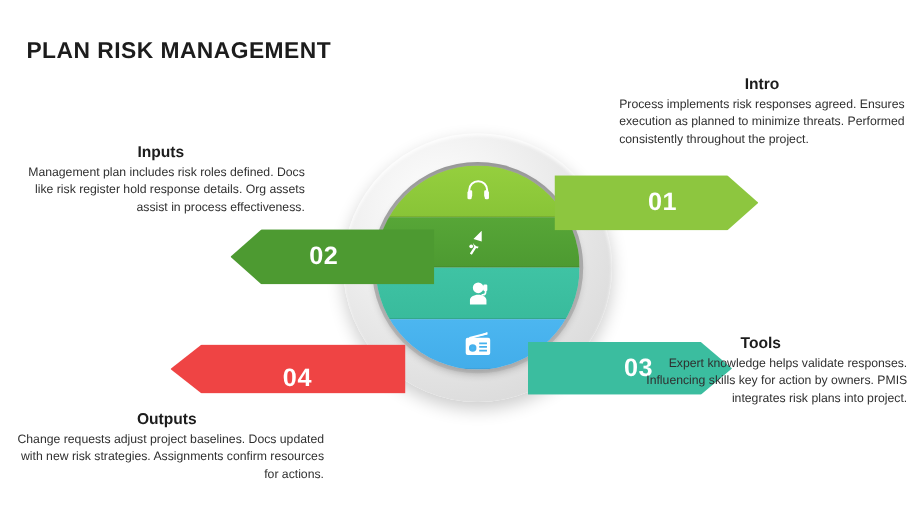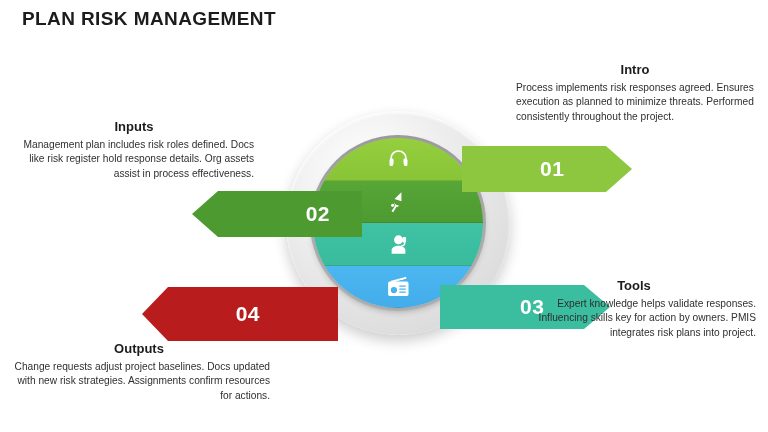--- a/index.html
+++ b/index.html
@@ -8,21 +8,21 @@
     background:#ffffff;
     font-family:"Liberation Sans", sans-serif;
     color:#231f20;
     overflow:hidden;
     position:relative;
   }
   #slide { position:relative; width:768px; height:432px; background:#fff; }
 
   
   #page-title {
-    position:absolute; left:22px; top:8px;
+    position:absolute; left:22px; top:32px;
     font-size:19px; font-weight:600; letter-spacing:.4px;
     color:#1c1c1c; white-space:nowrap;
   }
 
   
   #wheel { position:absolute; left:286px; top:111px; width:224px; height:224px; }
   .ring-outer {
     position:absolute; inset:0; border-radius:50%;
     background:
       radial-gradient(circle at 36% 28%, #ffffff 0%, #f3f3f3 28%, #e3e3e3 62%, #d2d2d2 100%);
@@ -63,24 +63,24 @@
     justify-content:flex-start;
     clip-path:polygon(0 0, calc(100% - 26px) 0, 100% 50%, calc(100% - 26px) 100%, 0 100%);
   }
   .arrow-l {
     justify-content:flex-end;
     clip-path:polygon(26px 0, 100% 0, 100% 100%, 26px 100%, 0 50%);
   }
   #arrow-01 { left:462px; top:146px; width:170px; height:46px; background:#8dc63f; }
   #arrow-01 .num { margin-left:78px; }
   #arrow-02 { left:192px; top:191px; width:170px; height:46px; background:#4d9a31; }
-  #arrow-02 .num { margin-right:32px; }
+  #arrow-02 .num { margin-right:80px; }
   #arrow-03 { left:440px; top:237px; width:170px; height:44px; background:#3bbd9f;margin-top:48px; }
   #arrow-03 .num { margin-left:80px; }
-  #arrow-04 { left:142px; top:287px; width:196px; height:54px; background:#b91c1c; }
+  #arrow-04 { left:142px; top:287px; width:196px; height:41px; background:#ef4444;align-items:flex-end; }
   #arrow-04 .num { margin-right:78px; }
 
   
   .block { position:absolute; }
   .block h3 {
     font-size:13px; font-weight:700; color:#1c1c1c;
     text-align:center; margin-bottom:4px;
   }
   .block p {
     font-size:10.2px; line-height:1.42; color:#2f2f2f;

